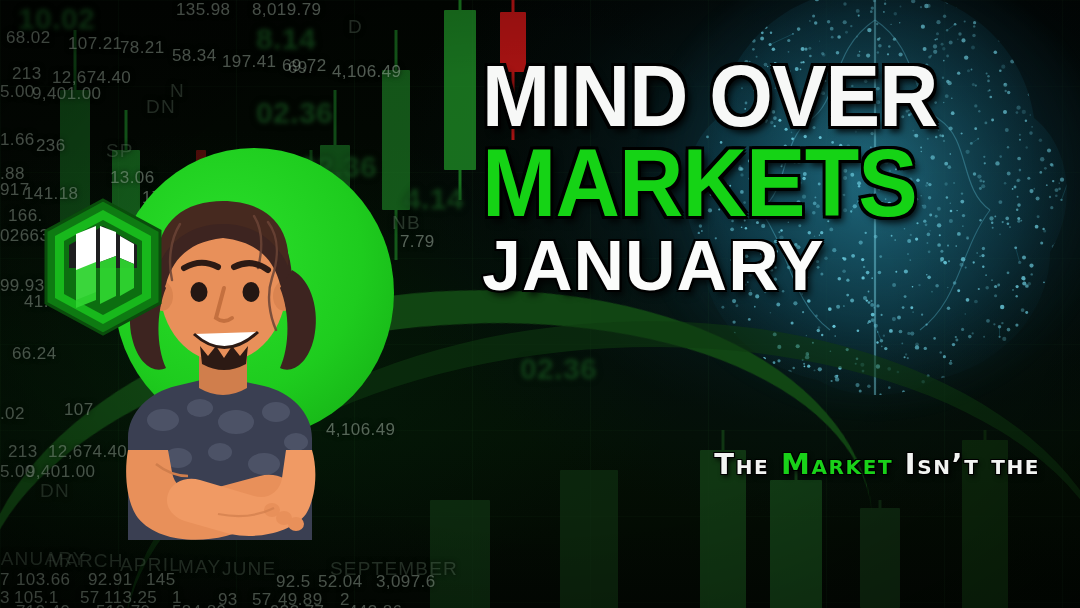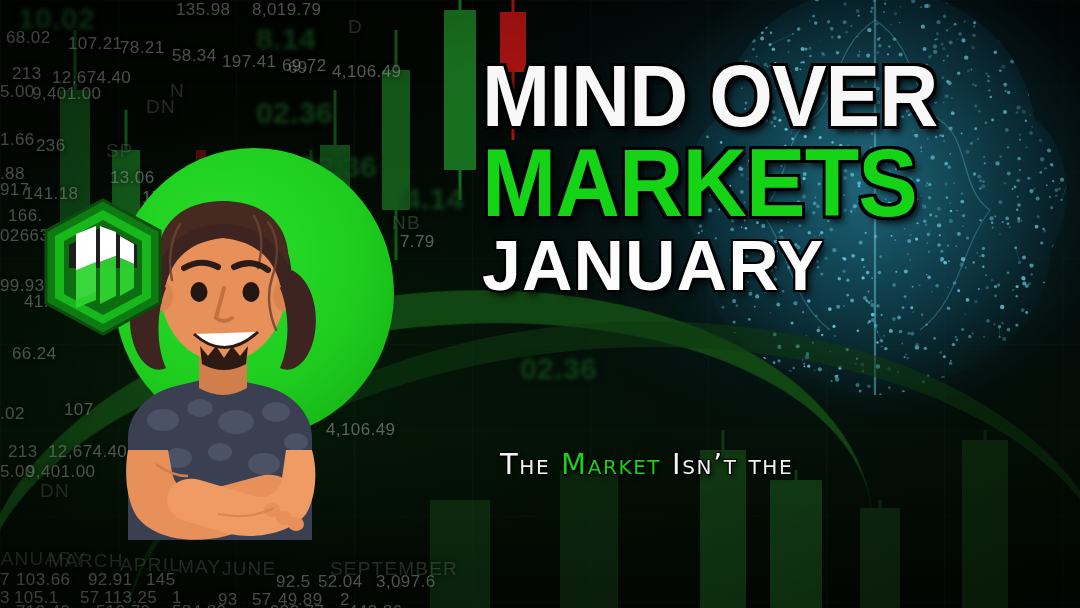--- a/index.html
+++ b/index.html
@@ -79,22 +79,22 @@
     white-space:nowrap;}
   .l-program{font-family:"Liberation Sans",sans-serif;font-weight:bold;
     font-size:70px;letter-spacing:1px;color:#FBFCFB;margin-top:4px;line-height:1;
     text-shadow:
       2px 0 0 #000,-2px 0 0 #000,0 2px 0 #000,0 -2px 0 #000,
       2px 2px 0 #000,-2px 2px 0 #000,2px -2px 0 #000,-2px -2px 0 #000,
       4px 5px 7px rgba(0,0,0,.8);
     white-space:nowrap;}
 
   .subtitle{position:absolute;left:500px;top:444px;width:540px;
-    font-family:"DejaVu Sans",sans-serif;font-weight:normal;font-size:29px;
-    letter-spacing:1.6px;line-height:1.42;color:#F2F4F2;text-align:left;
+    font-family:"DejaVu Sans",sans-serif;font-weight:bold;font-size:29px;
+    letter-spacing:1.6px;line-height:1.42;color:#F2F4F2;text-align:right;
     font-variant:small-caps;
     text-shadow:1px 1px 0 #000,-1px 1px 0 #000,1px -1px 0 #000,-1px -1px 0 #000,2px 3px 5px rgba(0,0,0,.9);}
   .subtitle .g{color:#19D119;}
 </style>
 </head>
 <body>
 
 <div id="stage">
 
   <div class="bg-base"></div>

